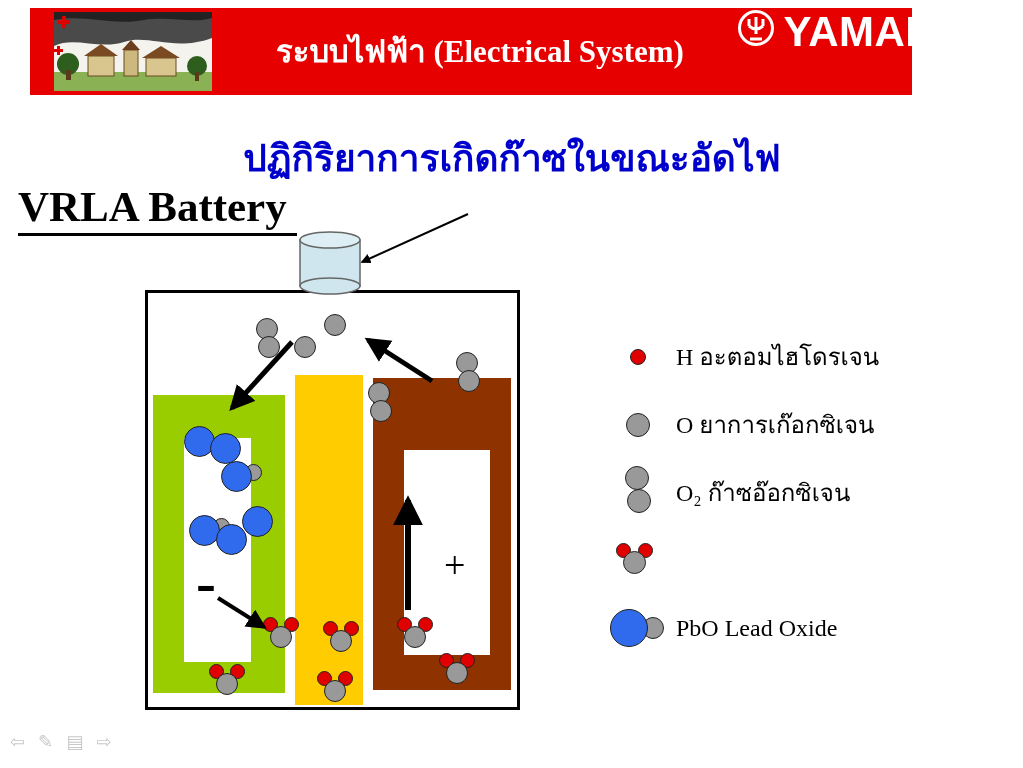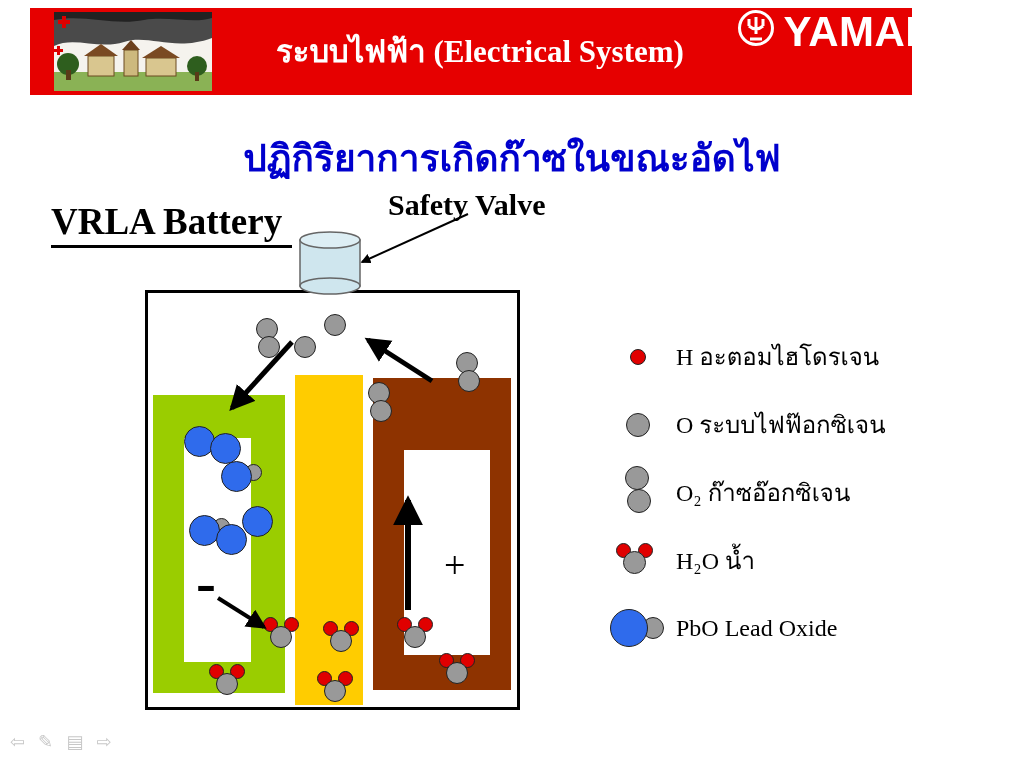--- a/index.html
+++ b/index.html
@@ -11,22 +11,22 @@
   .clipart{position:absolute;left:24px;top:4px;width:158px;height:79px;}
   .banner-title{position:absolute;left:190px;top:0;width:520px;height:87px;line-height:87px;margin:0;
                 text-align:center;color:#fff;font-size:31px;font-weight:bold;white-space:nowrap;}
   .brand{position:absolute;right:26px;top:0;height:87px;display:flex;align-items:flex-start;gap:8px;}
   .brand-text{color:#fff;font-size:42px;font-weight:bold;letter-spacing:0.5px;
               font-family:"Liberation Sans","DejaVu Sans",sans-serif;}
 
   
   .slide-title{position:absolute;left:0;top:116px;width:1000px;margin:12px;text-align:center;
                color:var(--title_blue,#0000cd);font-size:37px;font-weight:bold;}
-  .vrla-label{position:absolute;left:18px;top:200px;font-size:37px;font-weight:bold;
-              border-bottom:3px solid #000;padding:0 10px 2px 0;margin-left:33px;}
+  .vrla-label{position:absolute;left:18px;top:182px;font-size:43px;font-weight:bold;
+              border-bottom:3px solid #000;padding:0 10px 2px 0;}
   .valve-label{position:absolute;left:388px;top:188px;font-size:30px;font-weight:bold;}
 
   
   .battery{position:absolute;left:145px;top:290px;width:375px;height:420px;border:3px solid #000;
            background:#fff;box-sizing:border-box;}
   .plate{position:absolute;}
   .plate.green{left:5px;top:102px;width:132px;height:298px;background:var(--plate_green,#9acd00);}
   .plate.yellow{left:147px;top:82px;width:68px;height:330px;background:var(--plate_yellow,#ffcc00);}
   .plate.brown{left:225px;top:85px;width:138px;height:312px;background:var(--plate_brown,#8e3300);}
   .inner-white{position:absolute;background:#fff;}
@@ -89,21 +89,20 @@
         <circle cx="20" cy="20" r="16.5" fill="none" stroke="#fff" stroke-width="3"></circle>
         <path d="M20 9 V26 M13 11 V18 M27 11 V18 M13 18 Q20 24 27 18 M14 31 H26" stroke="#fff" stroke-width="3" fill="none"></path>
       </svg>
       <span class="brand-text">YAMAHA</span>
     </div>
   </header>
 
   <h2 class="slide-title">ปฏิกิริยาการเกิดก๊าซในขณะอัดไฟ</h2>
 
   <div class="vrla-label">VRLA Battery</div>
-  <div class="valve-label">Safety Valve</div>
 
   <div class="battery">
     <div class="plate green">
       <div class="inner-white"></div>
     </div>
     <div class="plate yellow"></div>
     <div class="plate brown">
       <div class="inner-white"></div>
     </div>
   </div>
@@ -203,36 +202,35 @@
     <div class="legend-row">
       <span class="legend-icon">
         <span class="c red" style="width:16px;height:16px;left:20px;top:22px;"></span>
       </span>
       <span class="legend-label">H อะตอมไฮโดรเจน</span>
     </div>
     <div class="legend-row">
       <span class="legend-icon">
         <span class="c gray" style="width:24px;height:24px;left:16px;top:18px;"></span>
       </span>
-      <span class="legend-label">O ระบบไฟฟ๊อกซิเจน</span>
+      <span class="legend-label">O ยาการเก๊อกซิเจน</span>
     </div>
     <div class="legend-row">
       <span class="legend-icon">
         <span class="c gray" style="width:24px;height:24px;left:15px;top:3px;"></span>
         <span class="c gray" style="width:24px;height:24px;left:17px;top:26px;"></span>
       </span>
       <span class="legend-label">O₂ ก๊าซอ๊อกซิเจน</span>
     </div>
     <div class="legend-row">
       <span class="legend-icon">
         <span class="c red" style="width:15px;height:15px;left:6px;top:12px;"></span>
         <span class="c red" style="width:15px;height:15px;left:28px;top:12px;"></span>
         <span class="c gray" style="width:23px;height:23px;left:13px;top:20px;"></span>
       </span>
-      <span class="legend-label">H₂O น้ำ</span>
     </div>
     <div class="legend-row">
       <span class="legend-icon">
         <span class="c gray" style="width:22px;height:22px;left:32px;top:18px;"></span>
         <span class="c blue" style="width:38px;height:38px;left:0px;top:10px;"></span>
       </span>
       <span class="legend-label">PbO Lead Oxide</span>
     </div>
   </div>
 

